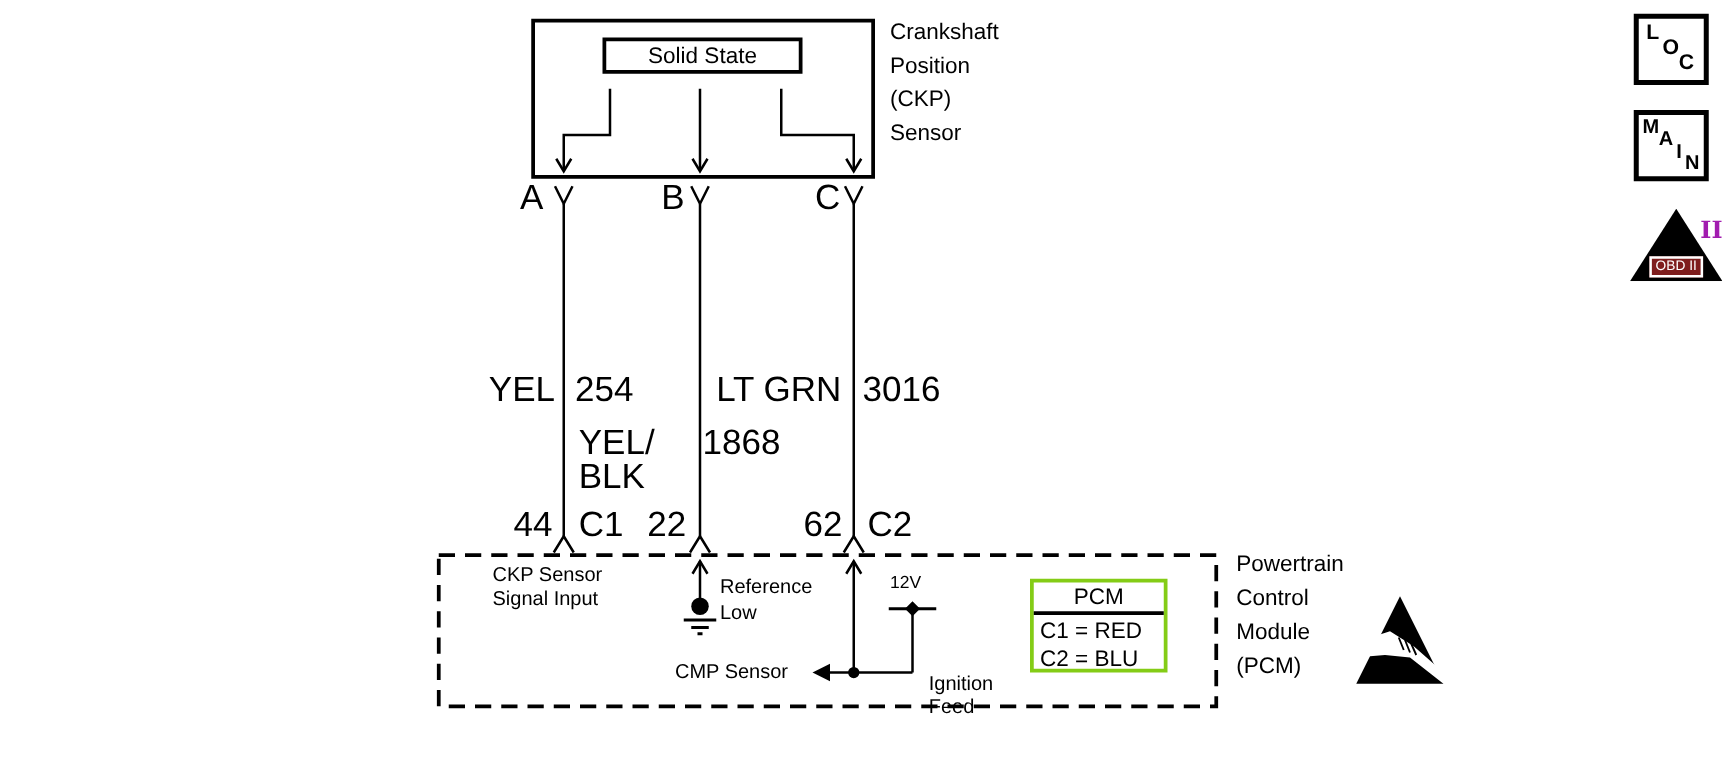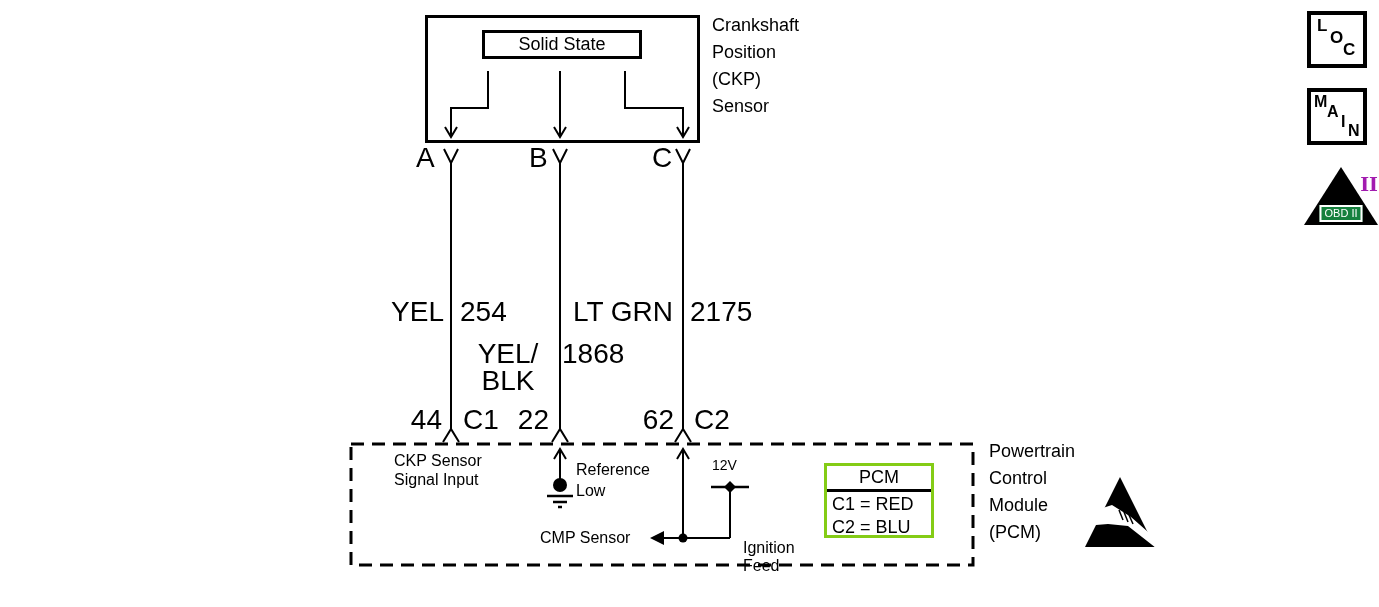--- a/index.html
+++ b/index.html
@@ -16,21 +16,21 @@
   #legend{position:absolute;left:824px;top:463px;width:110px;height:75px;border:3px solid #84cc16;
           box-sizing:border-box;background:#fff;}
   #legend .hd{height:23px;border-bottom:3px solid #000;text-align:center;font-size:18px;line-height:23px;}
   #legend .row{font-size:18px;line-height:21px;padding:2px 0 0 5px;}
   #obd{position:absolute;left:1304px;top:167px;width:74px;height:58px;}
   #obd .tri{position:absolute;left:0;top:0;width:74px;height:58px;background:#000;
             clip-path:polygon(50% 0,100% 100%,0 100%);}
   #obd .num{position:absolute;left:0;top:6px;width:100%;text-align:right;color:#a21caf;
             font-family:"DejaVu Serif",serif;font-weight:bold;font-size:19px;line-height:23px;}
   #obd .tag{position:absolute;left:50%;bottom:3px;transform:translateX(-50%);border:2px solid #fff;
-            background:#15803d;color:#fff;font-size:11px;line-height:13px;padding:0 3px;white-space:nowrap;}
+            background:#7f1d1d;color:#fff;font-size:11px;line-height:13px;padding:0 3px;white-space:nowrap;}
 </style>
 </head>
 <body>
 
 <div id="canvas">
 
   <div class="box" style="left:425px;top:15px;width:275px;height:128px;"></div>
 
   <div class="box" style="left:482px;top:30px;width:160px;height:29px;text-align:center;font-size:18px;line-height:23px;">
     <span>Solid State</span>
@@ -89,22 +89,22 @@
 (CKP)
 Sensor</div>
 
   <div class="t lbl" style="left:416px;top:144px;">A</div>
   <div class="t lbl" style="left:529px;top:144px;">B</div>
   <div class="t lbl" style="left:652px;top:144px;">C</div>
 
   <div class="t lbl" style="left:354px;top:298px;width:90px;text-align:right;">YEL</div>
   <div class="t lbl" style="left:460px;top:298px;">254</div>
   <div class="t lbl" style="left:553px;top:298px;width:120px;text-align:right;">LT GRN</div>
-  <div class="t lbl" style="left:690px;top:298px;">2175</div>
-  <div class="t lbl" style="left:463px;top:340px;width:90px;text-align:center;">YEL/
+  <div class="t lbl" style="left:690px;top:298px;">3016</div>
+  <div class="t lbl" style="left:463px;top:340px;width:90px;text-align:left;">YEL/
 BLK</div>
   <div class="t lbl" style="left:562px;top:340px;">1868</div>
 
   <div class="t lbl" style="left:397px;top:406px;width:45px;text-align:right;">44</div>
   <div class="t lbl" style="left:463px;top:406px;">C1</div>
   <div class="t lbl" style="left:504px;top:406px;width:45px;text-align:right;">22</div>
   <div class="t lbl" style="left:629px;top:406px;width:45px;text-align:right;">62</div>
   <div class="t lbl" style="left:694px;top:406px;">C2</div>
 
   <div class="t sm" style="left:394px;top:451px;">CKP Sensor

